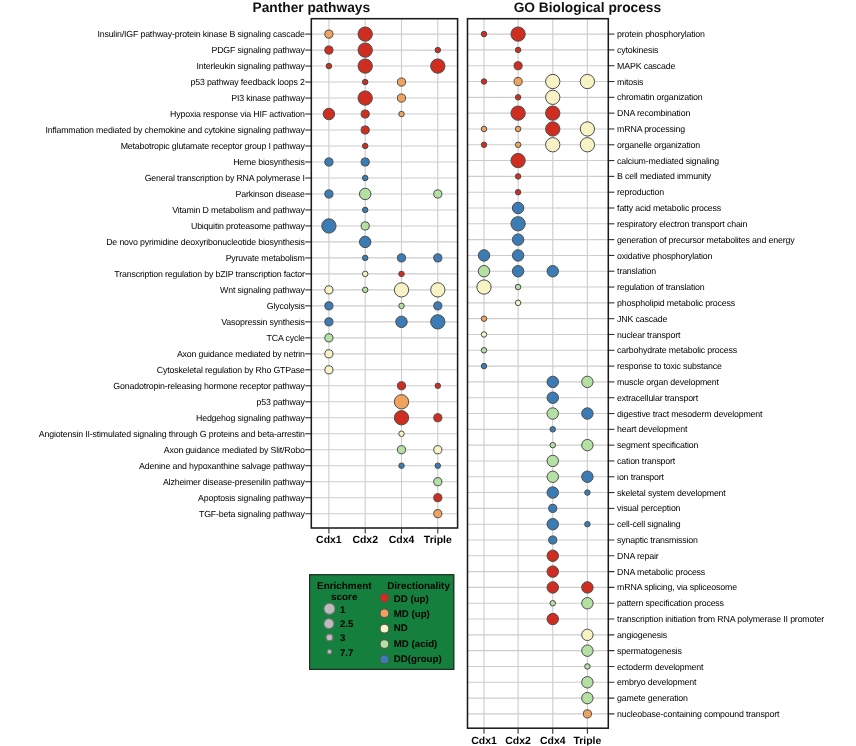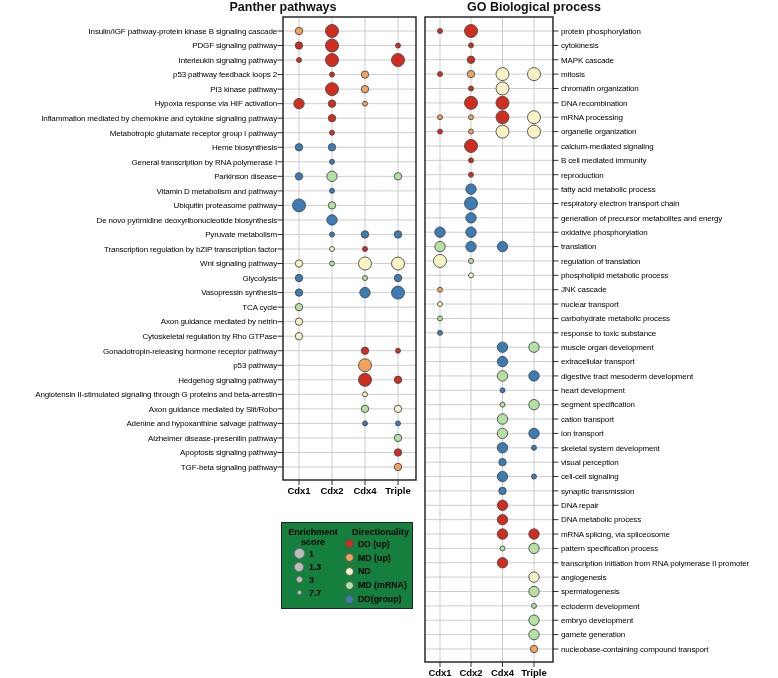--- a/index.html
+++ b/index.html
@@ -422,21 +422,21 @@
       <div class="leg-size-row">
         <span class="dot-box">
             <span class="gray-dot sz0" style="background: rgb(189, 189, 189);"></span>
           </span>
         <span class="leg-size-label">1</span>
       </div>
       <div class="leg-size-row">
         <span class="dot-box">
             <span class="gray-dot sz1" style="background: rgb(189, 189, 189);"></span>
           </span>
-        <span class="leg-size-label">1.3</span>
+        <span class="leg-size-label">2.5</span>
       </div>
       <div class="leg-size-row">
         <span class="dot-box">
             <span class="gray-dot sz2" style="background: rgb(189, 189, 189);"></span>
           </span>
         <span class="leg-size-label">3</span>
       </div>
       <div class="leg-size-row">
         <span class="dot-box">
             <span class="gray-dot sz3" style="background: rgb(189, 189, 189);"></span>
@@ -453,21 +453,21 @@
       <div class="leg-dir-row">
         <span class="dir-swatch" style="background: rgb(240, 163, 94);"></span>
         <span class="leg-dir-label">MD (up)</span>
       </div>
       <div class="leg-dir-row">
         <span class="dir-swatch" style="background: rgb(248, 243, 197);"></span>
         <span class="leg-dir-label">ND</span>
       </div>
       <div class="leg-dir-row">
         <span class="dir-swatch" style="background: rgb(180, 224, 164);"></span>
-        <span class="leg-dir-label">MD (mRNA)</span>
+        <span class="leg-dir-label">MD (acid)</span>
       </div>
       <div class="leg-dir-row">
         <span class="dir-swatch" style="background: rgb(60, 124, 180);"></span>
         <span class="leg-dir-label">DD(group)</span>
       </div>
     </div>
   </div>
 </div>
 
 </body></html>

